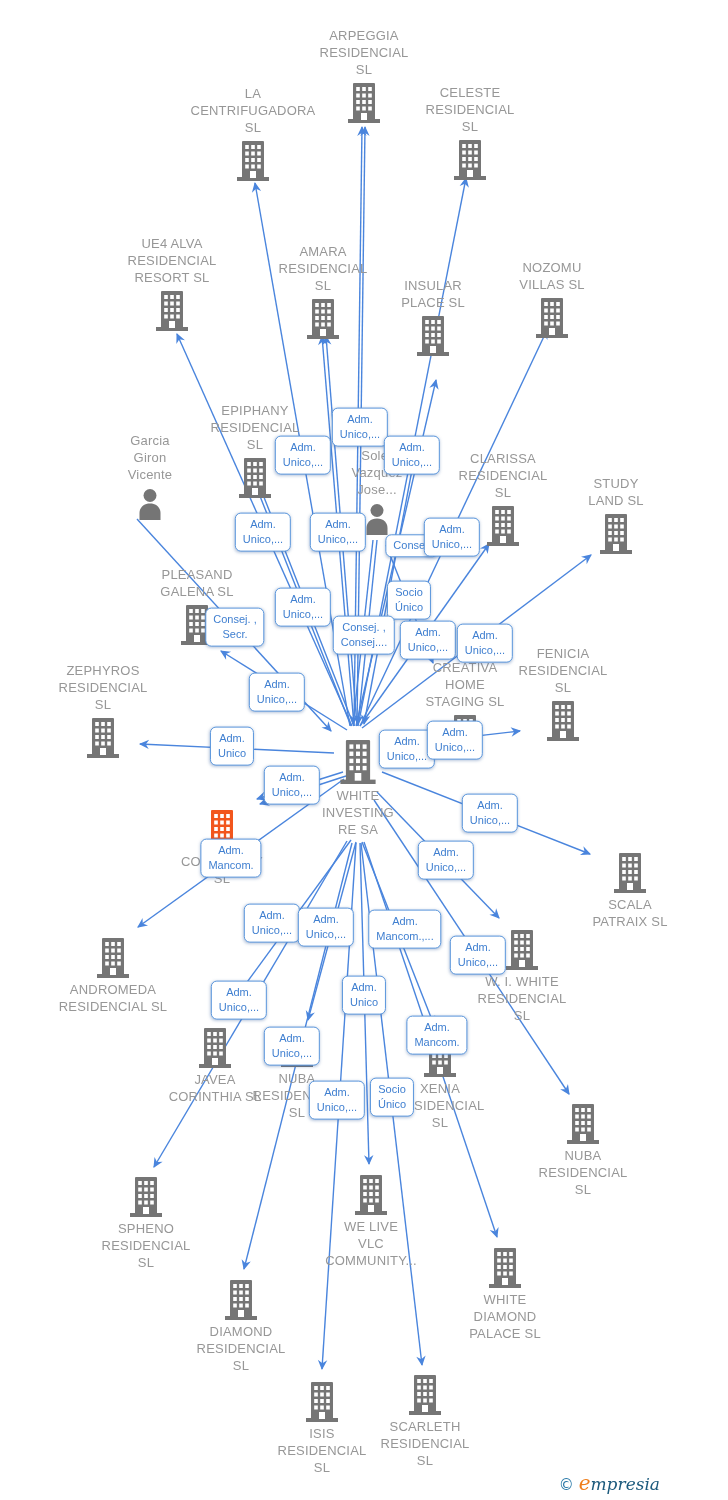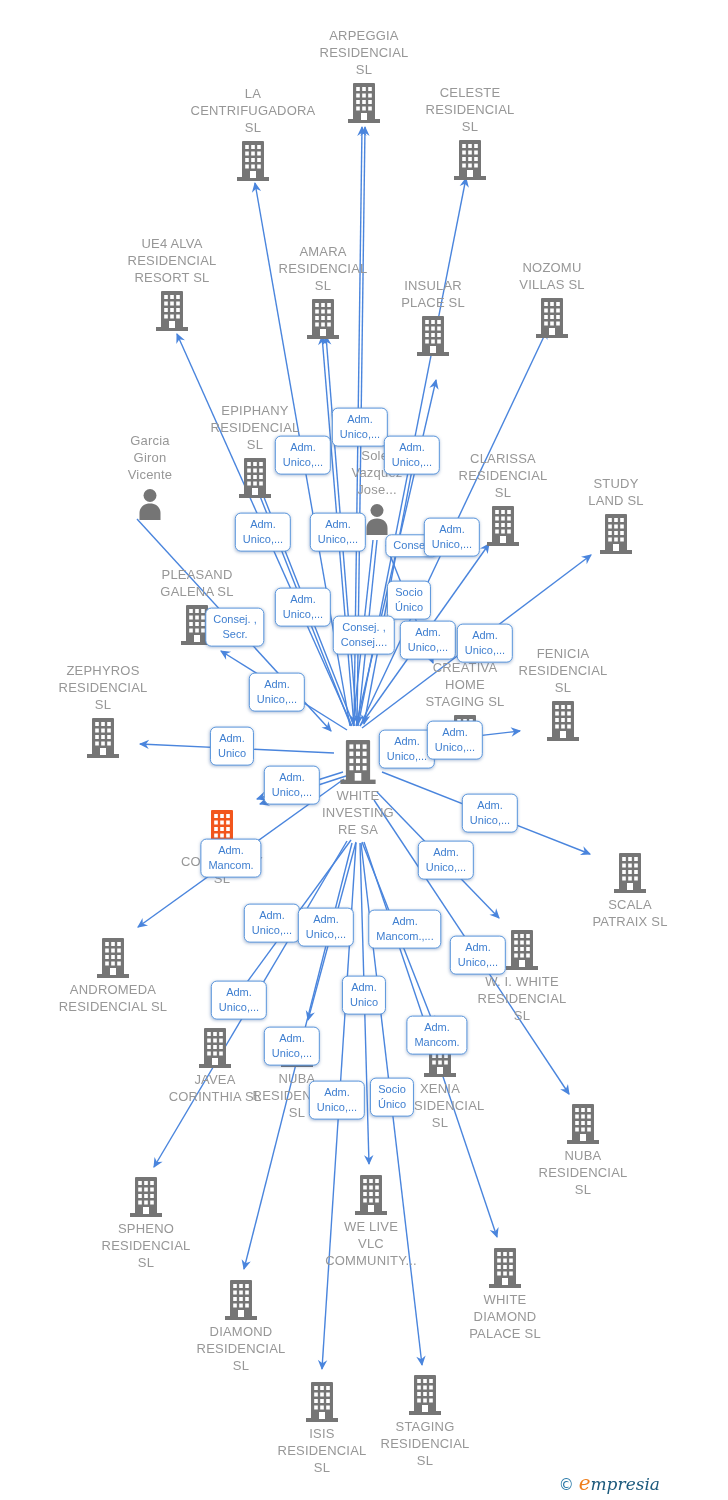--- a/index.html
+++ b/index.html
@@ -340,21 +340,21 @@
           <use href="#sym-building"></use>
         </svg>
         <div class="nlabel below">ISIS
 RESIDENCIAL
 SL</div>
       </div>
       <div class="node building" style="left: 425px; top: 1395px;">
         <svg class="icon">
           <use href="#sym-building"></use>
         </svg>
-        <div class="nlabel below">STAGING
+        <div class="nlabel below">SCARLETH
 RESIDENCIAL
 SL</div>
       </div>
     </div>
   <div id="labels-layer">
       <div class="edge-box" style="left: 360px; top: 427px;">Adm.
 Unico,...</div>
       <div class="edge-box" style="left: 303px; top: 455px;">Adm.
 Unico,...</div>
       <div class="edge-box" style="left: 412px; top: 455px;">Adm.

